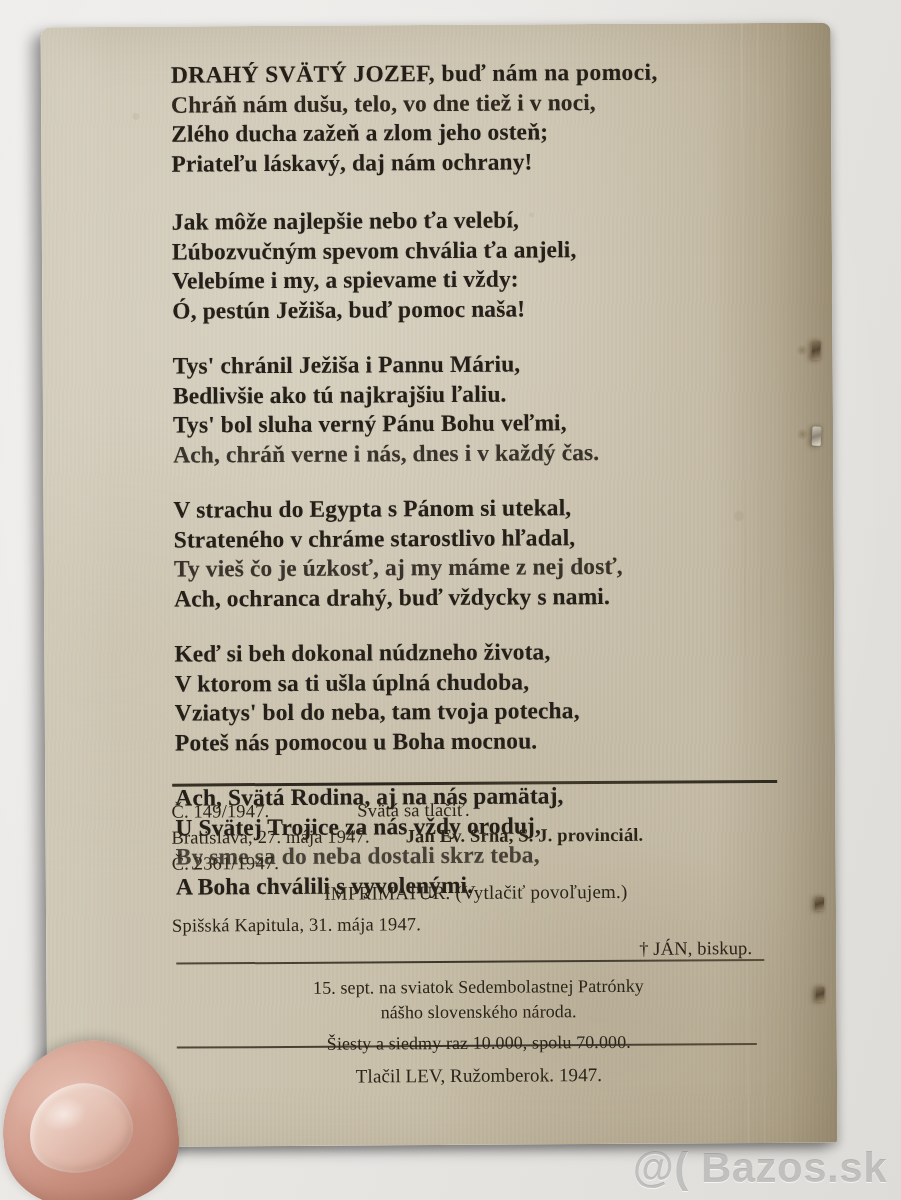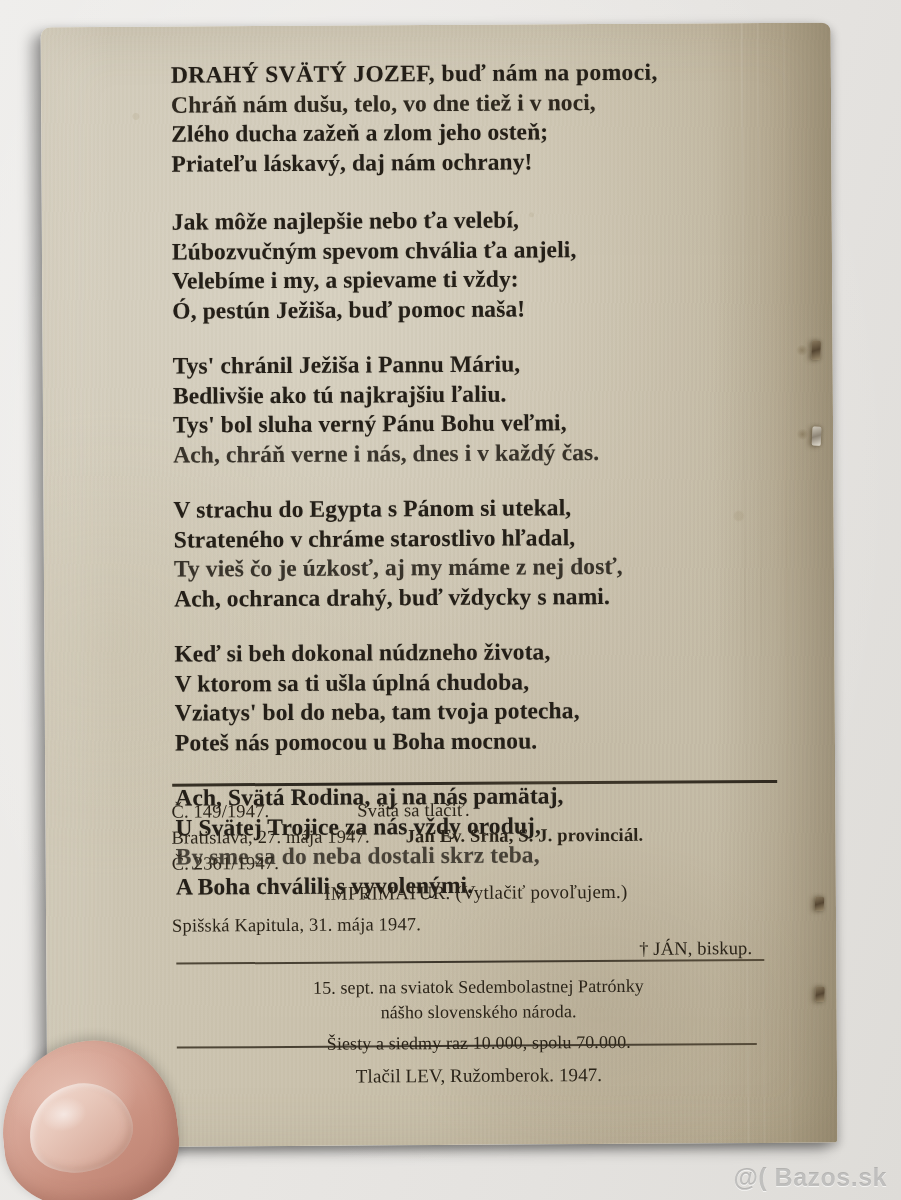--- a/index.html
+++ b/index.html
@@ -169,21 +169,21 @@
   #nail:after{
     content:"";position:absolute;left:16px;top:10px;
     width:46px;height:34px;border-radius:50%;
     background:radial-gradient(ellipse,rgba(255,255,255,.55),rgba(255,255,255,0) 70%);
   }
 
   
   #watermark{
     position:absolute;right:14px;bottom:8px;
     font-family:"Liberation Sans", sans-serif;
-    font-size:25px;font-weight:700;letter-spacing:.5px;
+    font-size:42px;font-weight:700;letter-spacing:.5px;
     color:rgba(120,120,120,.42);
     text-shadow:0 1px 0 rgba(255,255,255,.65);
     user-select:none;
   }
 </style>
 </head>
 <body>
 
 <div id="backdrop"></div>
 

